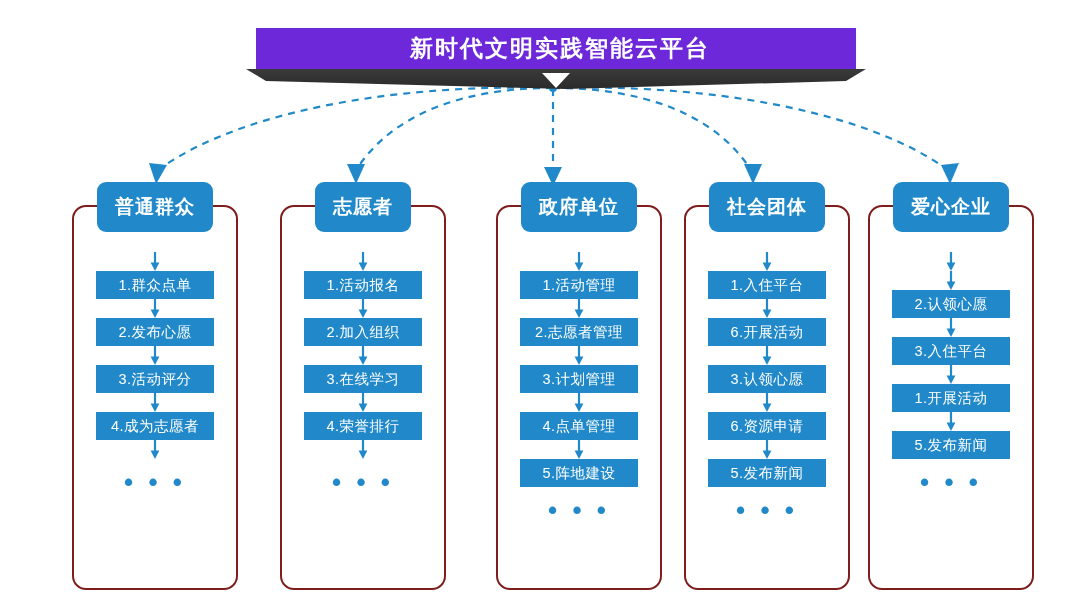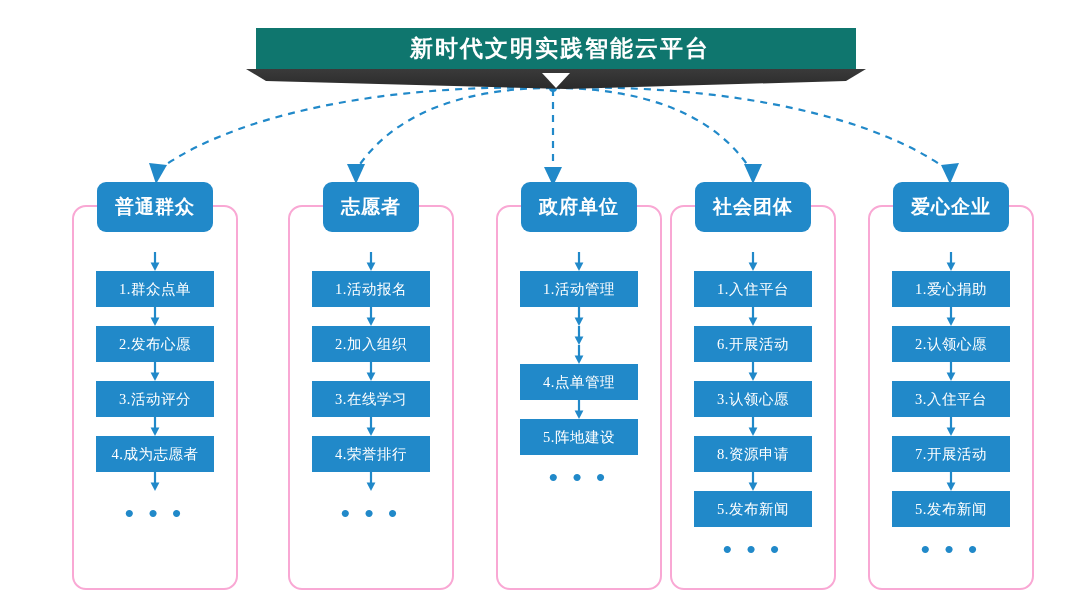--- a/index.html
+++ b/index.html
@@ -9,21 +9,21 @@
     font-family: "Liberation Sans", "DejaVu Sans", sans-serif;
     overflow: hidden;
   }
   #stage { position: relative; width: 1080px; height: 611px; background:#fff; }
 
   
   .title-bar {
     position: absolute;
     left: 256px; top: 28px;
     width: 600px; height: 41px;
-    background: #0f766e;
+    background: #6d28d9;
     display: flex; align-items: center; justify-content: center;
     z-index: 6;
     padding-left: 8px;
   }
   .title-bar .title-text {
     color: #ffffff;
     font-size: 23px;
     font-weight: bold;
     letter-spacing: 2px;
     white-space: nowrap;
@@ -48,24 +48,23 @@
     position: absolute;
     left: 0; top: 0;
     width: 1080px; height: 611px;
     z-index: 3;
   }
   .column {
     position: absolute;
     top: 205px;
     width: 166px;
     height: 385px;
-    border: 2px solid #f9a8d4;
+    border: 2px solid #7f1d1d;
     border-radius: 14px;
     background: transparent;
-    font-family: Liberation Serif, serif;
   }
   .col-head {
     position: absolute;
     left: 50%;
     top: -25px;
     transform: translateX(-50%);
     background: #2189c9;
     border-radius: 9px;
     height: 50px;
     display: flex; align-items: center; justify-content: center;
@@ -86,21 +85,21 @@
     display: flex;
     flex-direction: column;
     align-items: center;
   }
   .arrow-v {
     width: 10px; height: 19px;
     display: block;
   }
   .step {
     width: 118px;
-    height: 36px;
+    height: 28px;
     background: #2189c9;
     display: flex; align-items: center; justify-content: center;
     white-space: nowrap;
   }
   .step .step-text {
     color: #ffffff;
     font-size: 14.5px;
     letter-spacing: 0.5px;
   }
   .dots {
@@ -191,21 +190,21 @@
             <span class="step-text">4.成为志愿者</span>
           </div>
           <svg class="arrow-v" viewBox="0 0 10 19">
             <line x1="5" y1="0" x2="5" y2="12" stroke="#2189c9" stroke-width="2.2"></line>
             <path d="M0.6,10.5 L9.4,10.5 L5,19 Z" fill="#2189c9"></path>
           </svg>
           <div class="dots">• • •</div>
         </div>
   </div>
 
-  <div class="column" style="left: 288px; padding-left: 40px;">
+  <div class="column" style="left: 280px; padding-left: 40px;">
     <div class="col-head">
       <span class="head-text">志愿者</span>
     </div>
     <div class="col-body">
           <svg class="arrow-v" viewBox="0 0 10 19">
             <line x1="5" y1="0" x2="5" y2="12" stroke="#2189c9" stroke-width="2.2"></line>
             <path d="M0.6,10.5 L9.4,10.5 L5,19 Z" fill="#2189c9"></path>
           </svg>
           <div class="step">
             <span class="step-text">1.活动报名</span>
@@ -248,43 +247,49 @@
             <line x1="5" y1="0" x2="5" y2="12" stroke="#2189c9" stroke-width="2.2"></line>
             <path d="M0.6,10.5 L9.4,10.5 L5,19 Z" fill="#2189c9"></path>
           </svg>
           <div class="step">
             <span class="step-text">1.活动管理</span>
           </div>
           <svg class="arrow-v" viewBox="0 0 10 19">
             <line x1="5" y1="0" x2="5" y2="12" stroke="#2189c9" stroke-width="2.2"></line>
             <path d="M0.6,10.5 L9.4,10.5 L5,19 Z" fill="#2189c9"></path>
           </svg>
-          <svg class="arrow-v" viewBox="0 0 10 19">
-            <line x1="5" y1="0" x2="5" y2="12" stroke="#2189c9" stroke-width="2.2"></line>
-            <path d="M0.6,10.5 L9.4,10.5 L5,19 Z" fill="#2189c9"></path>
-          </svg>
+          <div class="step">
+            <span class="step-text">2.志愿者管理</span>
+          </div>
+          <svg class="arrow-v" viewBox="0 0 10 19">
+            <line x1="5" y1="0" x2="5" y2="12" stroke="#2189c9" stroke-width="2.2"></line>
+            <path d="M0.6,10.5 L9.4,10.5 L5,19 Z" fill="#2189c9"></path>
+          </svg>
+          <div class="step">
+            <span class="step-text">3.计划管理</span>
+          </div>
           <svg class="arrow-v" viewBox="0 0 10 19">
             <line x1="5" y1="0" x2="5" y2="12" stroke="#2189c9" stroke-width="2.2"></line>
             <path d="M0.6,10.5 L9.4,10.5 L5,19 Z" fill="#2189c9"></path>
           </svg>
           <div class="step">
             <span class="step-text">4.点单管理</span>
           </div>
           <svg class="arrow-v" viewBox="0 0 10 19">
             <line x1="5" y1="0" x2="5" y2="12" stroke="#2189c9" stroke-width="2.2"></line>
             <path d="M0.6,10.5 L9.4,10.5 L5,19 Z" fill="#2189c9"></path>
           </svg>
           <div class="step">
             <span class="step-text">5.阵地建设</span>
           </div>
           <div class="dots">• • •</div>
         </div>
   </div>
 
-  <div class="column" style="left: 670px;">
+  <div class="column" style="left: 684px;">
     <div class="col-head">
       <span class="head-text">社会团体</span>
     </div>
     <div class="col-body">
           <svg class="arrow-v" viewBox="0 0 10 19">
             <line x1="5" y1="0" x2="5" y2="12" stroke="#2189c9" stroke-width="2.2"></line>
             <path d="M0.6,10.5 L9.4,10.5 L5,19 Z" fill="#2189c9"></path>
           </svg>
           <div class="step">
             <span class="step-text">1.入住平台</span>
@@ -301,21 +306,21 @@
             <path d="M0.6,10.5 L9.4,10.5 L5,19 Z" fill="#2189c9"></path>
           </svg>
           <div class="step">
             <span class="step-text">3.认领心愿</span>
           </div>
           <svg class="arrow-v" viewBox="0 0 10 19">
             <line x1="5" y1="0" x2="5" y2="12" stroke="#2189c9" stroke-width="2.2"></line>
             <path d="M0.6,10.5 L9.4,10.5 L5,19 Z" fill="#2189c9"></path>
           </svg>
           <div class="step">
-            <span class="step-text">8.资源申请</span>
+            <span class="step-text">6.资源申请</span>
           </div>
           <svg class="arrow-v" viewBox="0 0 10 19">
             <line x1="5" y1="0" x2="5" y2="12" stroke="#2189c9" stroke-width="2.2"></line>
             <path d="M0.6,10.5 L9.4,10.5 L5,19 Z" fill="#2189c9"></path>
           </svg>
           <div class="step">
             <span class="step-text">5.发布新闻</span>
           </div>
           <div class="dots">• • •</div>
         </div>
@@ -323,43 +328,40 @@
 
   <div class="column" style="left: 868px;">
     <div class="col-head">
       <span class="head-text">爱心企业</span>
     </div>
     <div class="col-body">
           <svg class="arrow-v" viewBox="0 0 10 19">
             <line x1="5" y1="0" x2="5" y2="12" stroke="#2189c9" stroke-width="2.2"></line>
             <path d="M0.6,10.5 L9.4,10.5 L5,19 Z" fill="#2189c9"></path>
           </svg>
-          <div class="step">
-            <span class="step-text">1.爱心捐助</span>
-          </div>
           <svg class="arrow-v" viewBox="0 0 10 19">
             <line x1="5" y1="0" x2="5" y2="12" stroke="#2189c9" stroke-width="2.2"></line>
             <path d="M0.6,10.5 L9.4,10.5 L5,19 Z" fill="#2189c9"></path>
           </svg>
           <div class="step">
             <span class="step-text">2.认领心愿</span>
           </div>
           <svg class="arrow-v" viewBox="0 0 10 19">
             <line x1="5" y1="0" x2="5" y2="12" stroke="#2189c9" stroke-width="2.2"></line>
             <path d="M0.6,10.5 L9.4,10.5 L5,19 Z" fill="#2189c9"></path>
           </svg>
           <div class="step">
             <span class="step-text">3.入住平台</span>
           </div>
           <svg class="arrow-v" viewBox="0 0 10 19">
             <line x1="5" y1="0" x2="5" y2="12" stroke="#2189c9" stroke-width="2.2"></line>
             <path d="M0.6,10.5 L9.4,10.5 L5,19 Z" fill="#2189c9"></path>
           </svg>
           <div class="step">
-            <span class="step-text">7.开展活动</span>
+            <span class="step-text">1.开展活动</span>
           </div>
           <svg class="arrow-v" viewBox="0 0 10 19">
             <line x1="5" y1="0" x2="5" y2="12" stroke="#2189c9" stroke-width="2.2"></line>
             <path d="M0.6,10.5 L9.4,10.5 L5,19 Z" fill="#2189c9"></path>
           </svg>
           <div class="step">
             <span class="step-text">5.发布新闻</span>
           </div>
           <div class="dots">• • •</div>
         </div>

